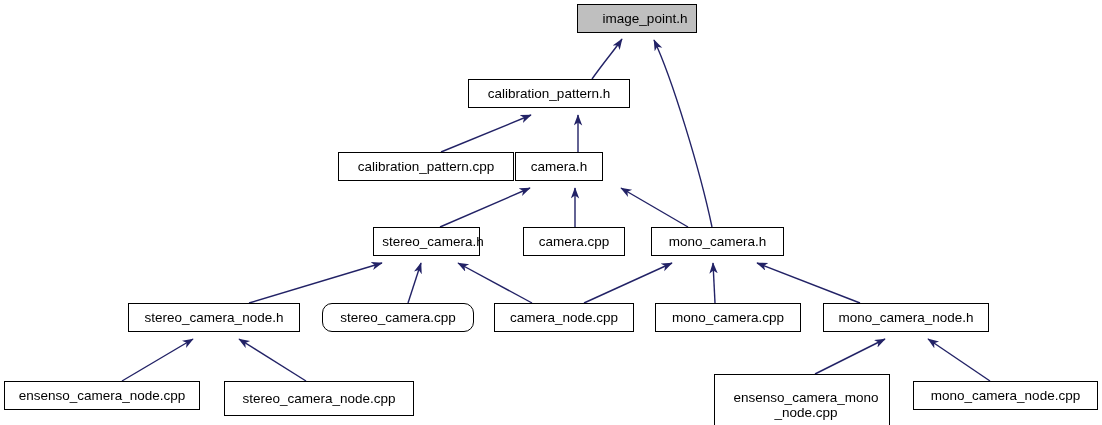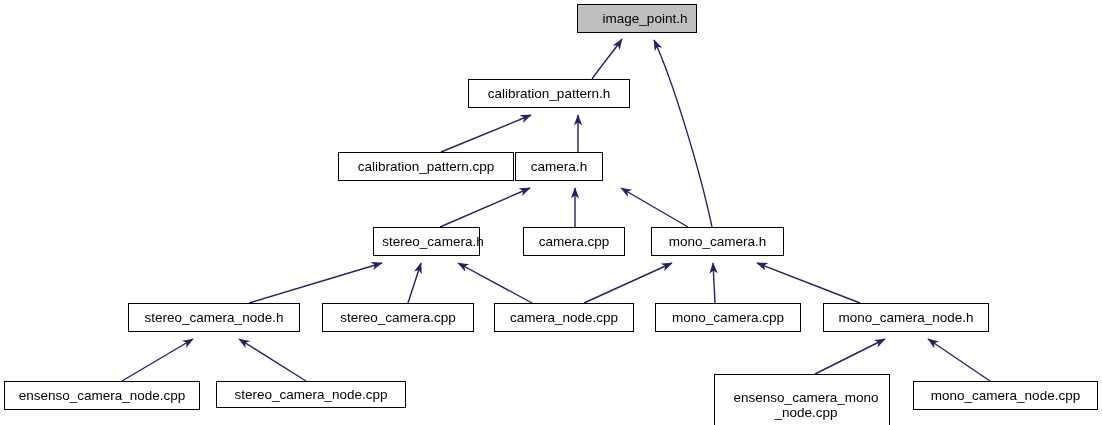--- a/index.html
+++ b/index.html
@@ -46,23 +46,23 @@
   </svg>
   <div id="node-layer">
       <div class="node root" style="left: 577px; top: 4px; width: 120px; height: 29px;">image_point.h</div>
       <div class="node" style="left: 468px; top: 79px; width: 162px; height: 29px;">calibration_pattern.h</div>
       <div class="node" style="left: 338px; top: 152px; width: 176px; height: 29px;">calibration_pattern.cpp</div>
       <div class="node" style="left: 515px; top: 152px; width: 88px; height: 29px;">camera.h</div>
       <div class="node" style="left: 373px; top: 227px; width: 107px; height: 29px; padding-left: 13px;">stereo_camera.h</div>
       <div class="node" style="left: 523px; top: 227px; width: 102px; height: 29px;">camera.cpp</div>
       <div class="node" style="left: 651px; top: 227px; width: 133px; height: 29px;">mono_camera.h</div>
       <div class="node" style="left: 128px; top: 303px; width: 172px; height: 29px;">stereo_camera_node.h</div>
-      <div class="node" style="left: 322px; top: 303px; width: 152px; height: 29px;">stereo_camera.cpp</div>
+      <div class="node" style="left: 322px; top: 303px; width: 152px; height: 29px; border-radius: 10px;">stereo_camera.cpp</div>
       <div class="node" style="left: 494px; top: 303px; width: 140px; height: 29px;">camera_node.cpp</div>
       <div class="node" style="left: 655px; top: 303px; width: 146px; height: 29px;">mono_camera.cpp</div>
       <div class="node" style="left: 823px; top: 303px; width: 166px; height: 29px; text-align: center;">mono_camera_node.h</div>
       <div class="node" style="left: 4px; top: 381px; width: 196px; height: 29px;">ensenso_camera_node.cpp</div>
-      <div class="node" style="left: 216px; top: 381px; width: 190px; height: 27px;">stereo_camera_node.cpp</div>
+      <div class="node" style="left: 224px; top: 381px; width: 190px; height: 35px;">stereo_camera_node.cpp</div>
       <div class="node" style="left: 714px; top: 374px; width: 176px; height: 61px; padding-left: 8px;">ensenso_camera_mono
 _node.cpp</div>
       <div class="node" style="left: 913px; top: 381px; width: 185px; height: 29px;">mono_camera_node.cpp</div>
     </div>
 </div>
 
 </body></html>

